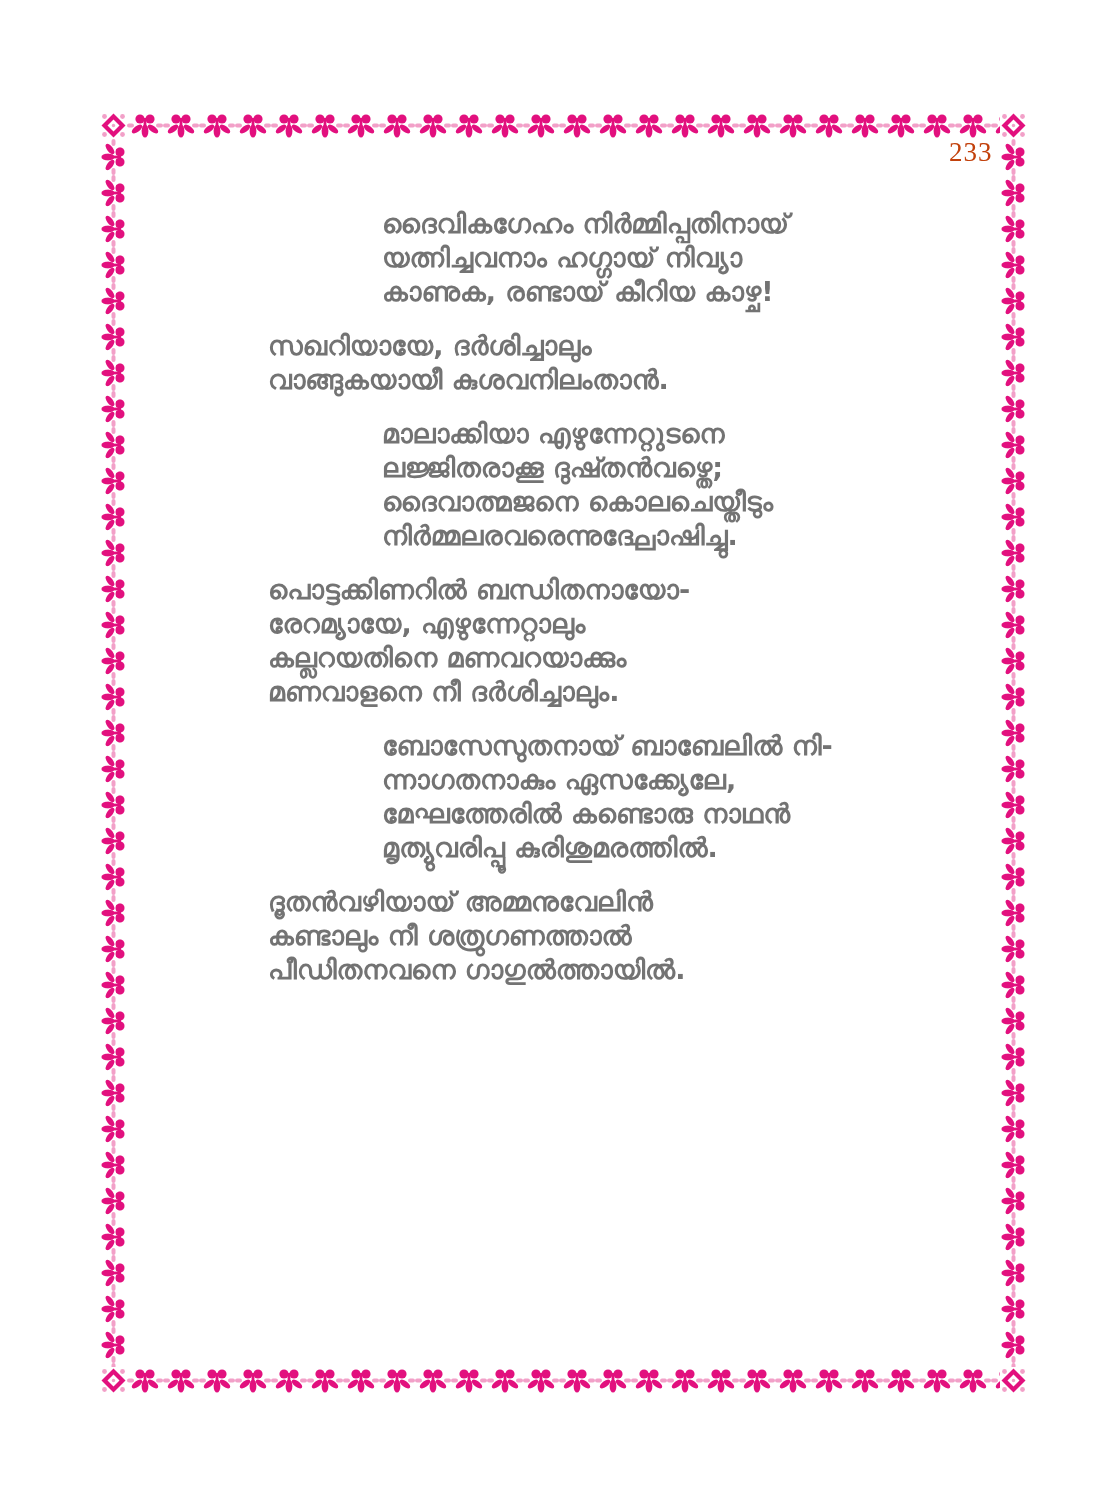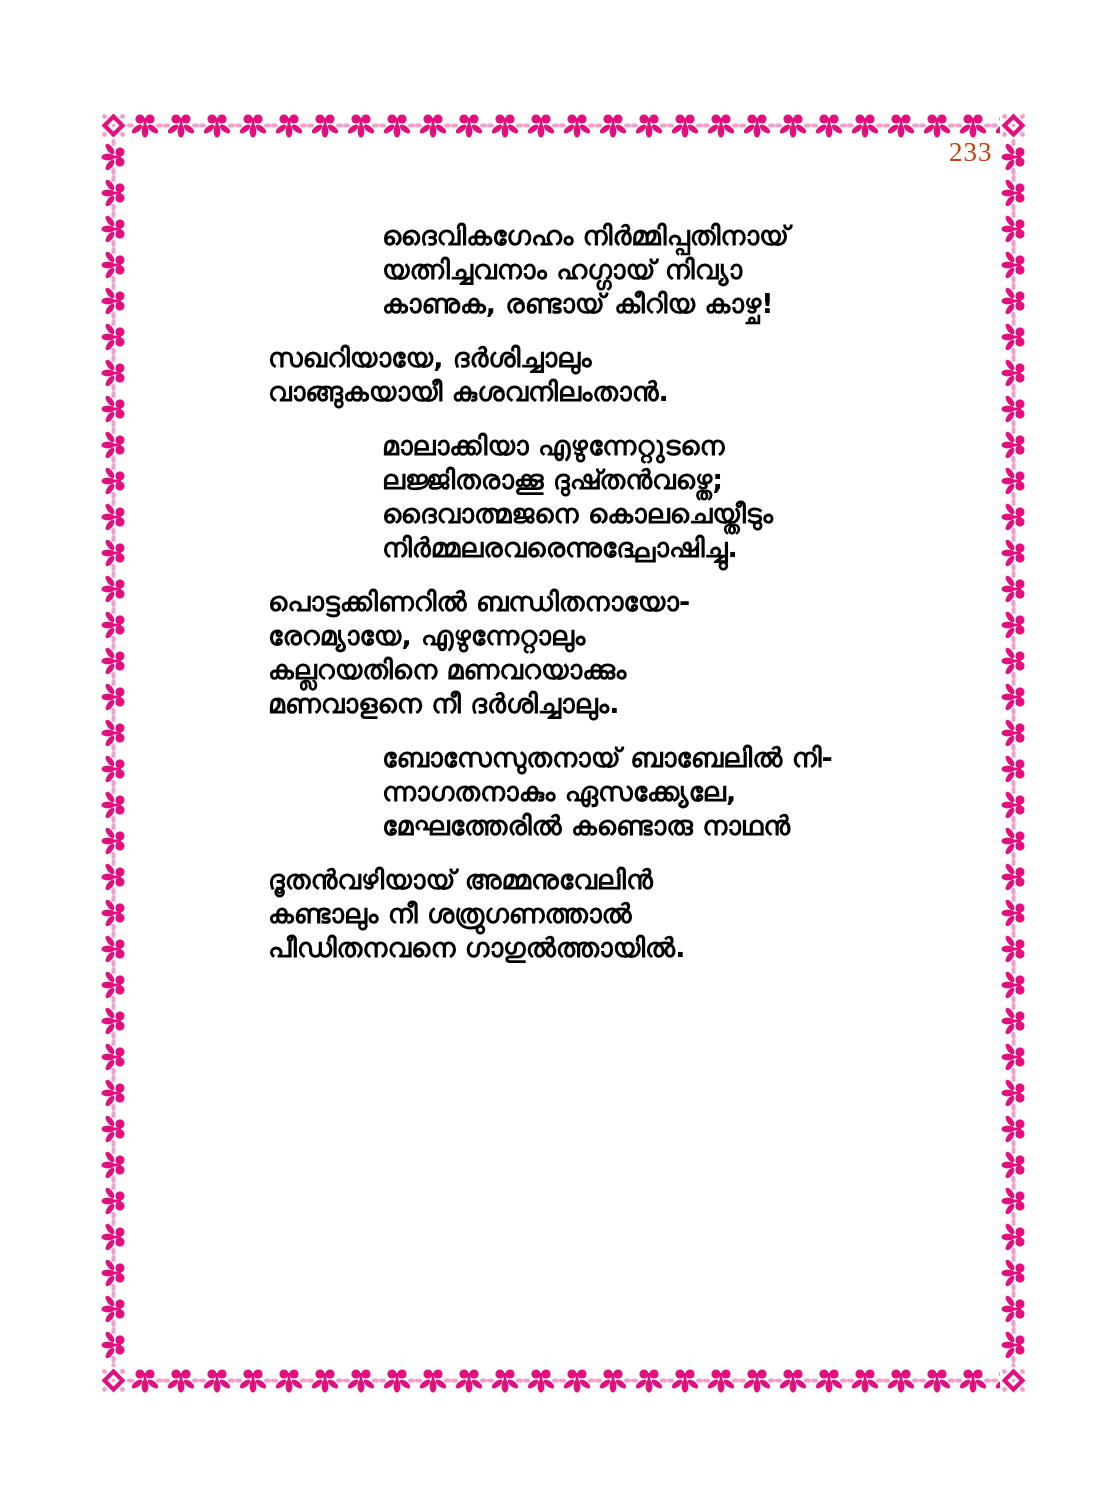--- a/index.html
+++ b/index.html
@@ -27,22 +27,22 @@
   }
 
   
   .content{
     position:absolute;left:268px;top:203px;width:660px;
   }
   .stanza{
     font-size:27px;
     font-weight:bold;
     line-height:34px;
-    margin:16px 0 20px 0;
-    color:#000000;
+    margin:4px 0 20px 0;
+    color:#737373;
   }
   .stanza.indent{margin-left:114px;}
   .poem-line{white-space:nowrap;}
 </style>
 </head>
 <body>
 
 <div class="page">
 
   <svg width="0" height="0" style="position:absolute" aria-hidden="true">
@@ -136,20 +136,21 @@
       <div class="poem-line">പൊട്ടക്കിണറിൽ ബന്ധിതനായോ-</div>
       <div class="poem-line">രേറമ്യായേ, എഴുന്നേറ്റാലും</div>
       <div class="poem-line">കല്ലറയതിനെ മണവറയാക്കും</div>
       <div class="poem-line">മണവാളനെ നീ ദർശിച്ചാലും.</div>
     </div>
 
     <div class="stanza indent">
       <div class="poem-line">ബോസേസുതനായ് ബാബേലിൽ നി-</div>
       <div class="poem-line">ന്നാഗതനാകും ഏസക്ക്യേലേ,</div>
       <div class="poem-line">മേഘത്തേരിൽ കണ്ടൊരു നാഥൻ</div>
+      <div class="poem-line">മൃത്യുവരിപ്പൂ കുരിശുമരത്തിൽ.</div>
     </div>
 
     <div class="stanza">
       <div class="poem-line">ദൂതൻവഴിയായ് അമ്മനുവേലിൻ</div>
       <div class="poem-line">കണ്ടാലും നീ ശത്രുഗണത്താൽ</div>
       <div class="poem-line">പീഡിതനവനെ ഗാഗുൽത്തായിൽ.</div>
     </div>
 
 
   </div>

